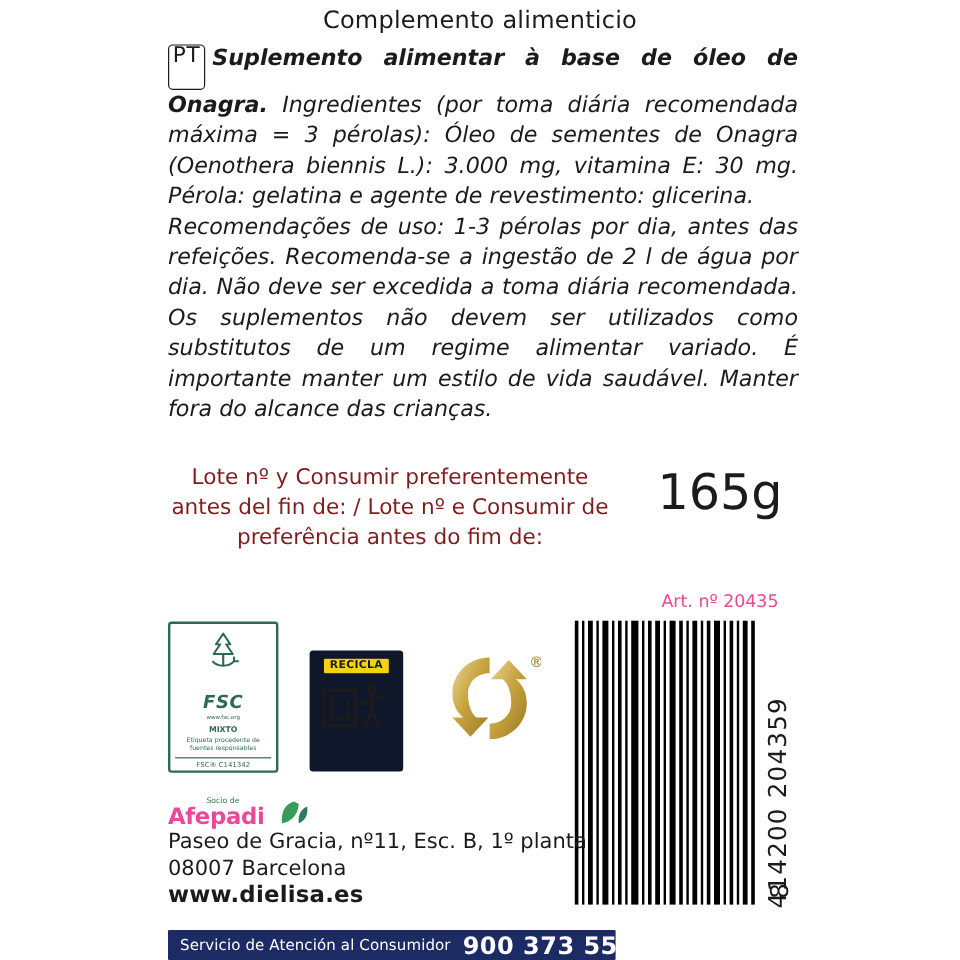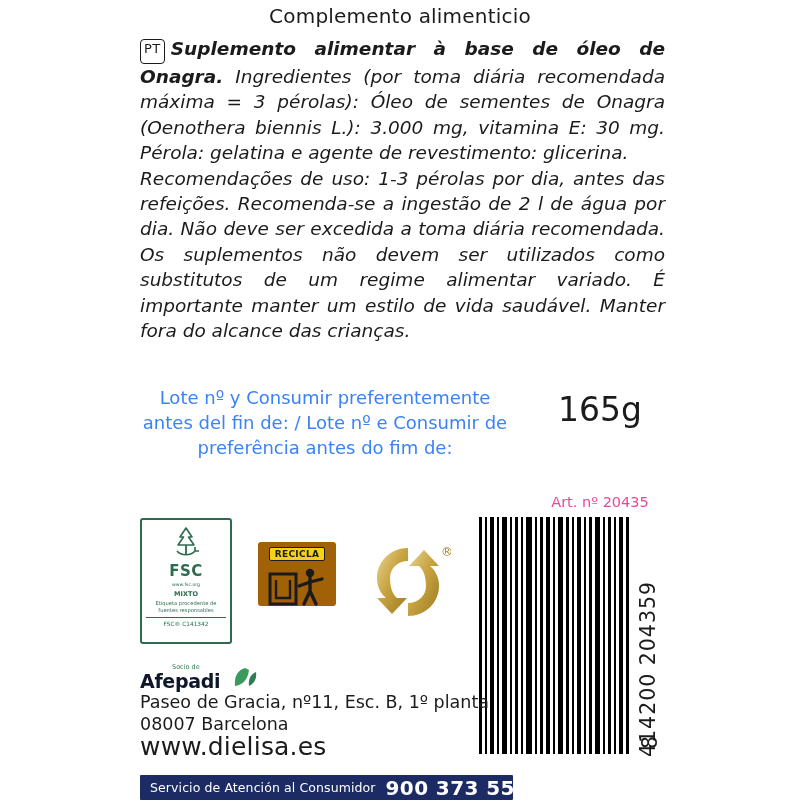--- a/index.html
+++ b/index.html
@@ -45,51 +45,51 @@
     font-style: italic;
     color: #1b1b1b;
     text-align: justify;
   }
   .pt-block p { margin: 0; }
   .pt-badge {
     display: inline-block;
     border: 1.6px solid #1b1b1b;
     border-radius: 4px;
     font-style: normal;
-    font-size: 13px;
+    font-size: 18px;
     line-height: 13px;
-    padding: 2px 3px 8px 3px;
+    padding: 2px 3px 21px 3px;
     vertical-align: 2px;
     margin-right: 6px;
     letter-spacing: 0.5px;
   }
   .bold { font-weight: bold; }
 
   
   .lot-text {
     position: absolute;
     left: 140px;
     top: 385px;
     width: 370px;
     text-align: center;
     font-size: 18px;
     line-height: 25px;
-    color: #3b82f6;
+    color: #7f1d1d;
   }
 
   
   .weight {
     position: absolute;
     left: 500px;
     top: 388px;
     width: 200px;
     text-align: center;
   }
   .weight .value {
-    font-size: 33px;
+    font-size: 41px;
     line-height: 44px;
     color: #1b1b1b;
   }
   .weight .count {
     font-size: 19px;
     line-height: 26px;
     color: #1b1b1b;
     margin-top: 3px;
   }
   .art-no {
@@ -115,21 +115,22 @@
     box-sizing: border-box;
     color: #2d6b4f;
     text-align: center;
   }
   .fsc .tree { margin-top: 5px; }
   .fsc .fsc-word {
     font-size: 15px;
     font-weight: bold;
     letter-spacing: 0.5px;
     line-height: 15px;
-    margin-top: 1px;
+    margin-top: 15px;
+    font-style: italic;
   }
   .fsc .url {
     font-size: 4.6px;
     line-height: 7px;
     margin-top: 2px;
   }
   .fsc .mixto {
     font-size: 6.5px;
     font-weight: bold;
     line-height: 9px;
@@ -150,22 +151,22 @@
     margin-left: 4px;
     margin-right: 4px;
   }
 
   
   .recicla {
     position: absolute;
     left: 258px;
     top: 542px;
     width: 78px;
-    height: 64px;
-    background: #a16207;
+    height: 101px;
+    background: #0f172a;
     border-radius: 3px;
     box-sizing: border-box;
     text-align: center;
   }
   .recicla .word {
     font-size: 9px;
     font-weight: bold;
     color: #1b1b1b;
     letter-spacing: 0.3px;
     margin-top: 5px;
@@ -235,42 +236,43 @@
     top: 1px;
     color: #2e7d55;
   }
   .afepadi .name {
     position: absolute;
     left: 0;
     top: 8px;
     font-size: 19px;
     font-weight: bold;
     letter-spacing: -0.3px;
-    color: #0f172a;
+    color: #ec4899;
   }
   .afepadi .leaf {
     position: absolute;
     left: 92px;
     top: 4px;
   }
 
   
   .company {
     position: absolute;
     left: 140px;
     top: 692px;
     width: 360px;
     font-size: 17.5px;
     line-height: 21.5px;
     color: #1b1b1b;
   }
   .company .brand {
-    font-size: 25px;
+    font-size: 19px;
     letter-spacing: 0.2px;
     margin-top: 1px;
+    font-weight: bold;
   }
 
   
   .service-bar {
     position: absolute;
     left: 140px;
     top: 775px;
     width: 373px;
     height: 25px;
     background: #1c2b64;

